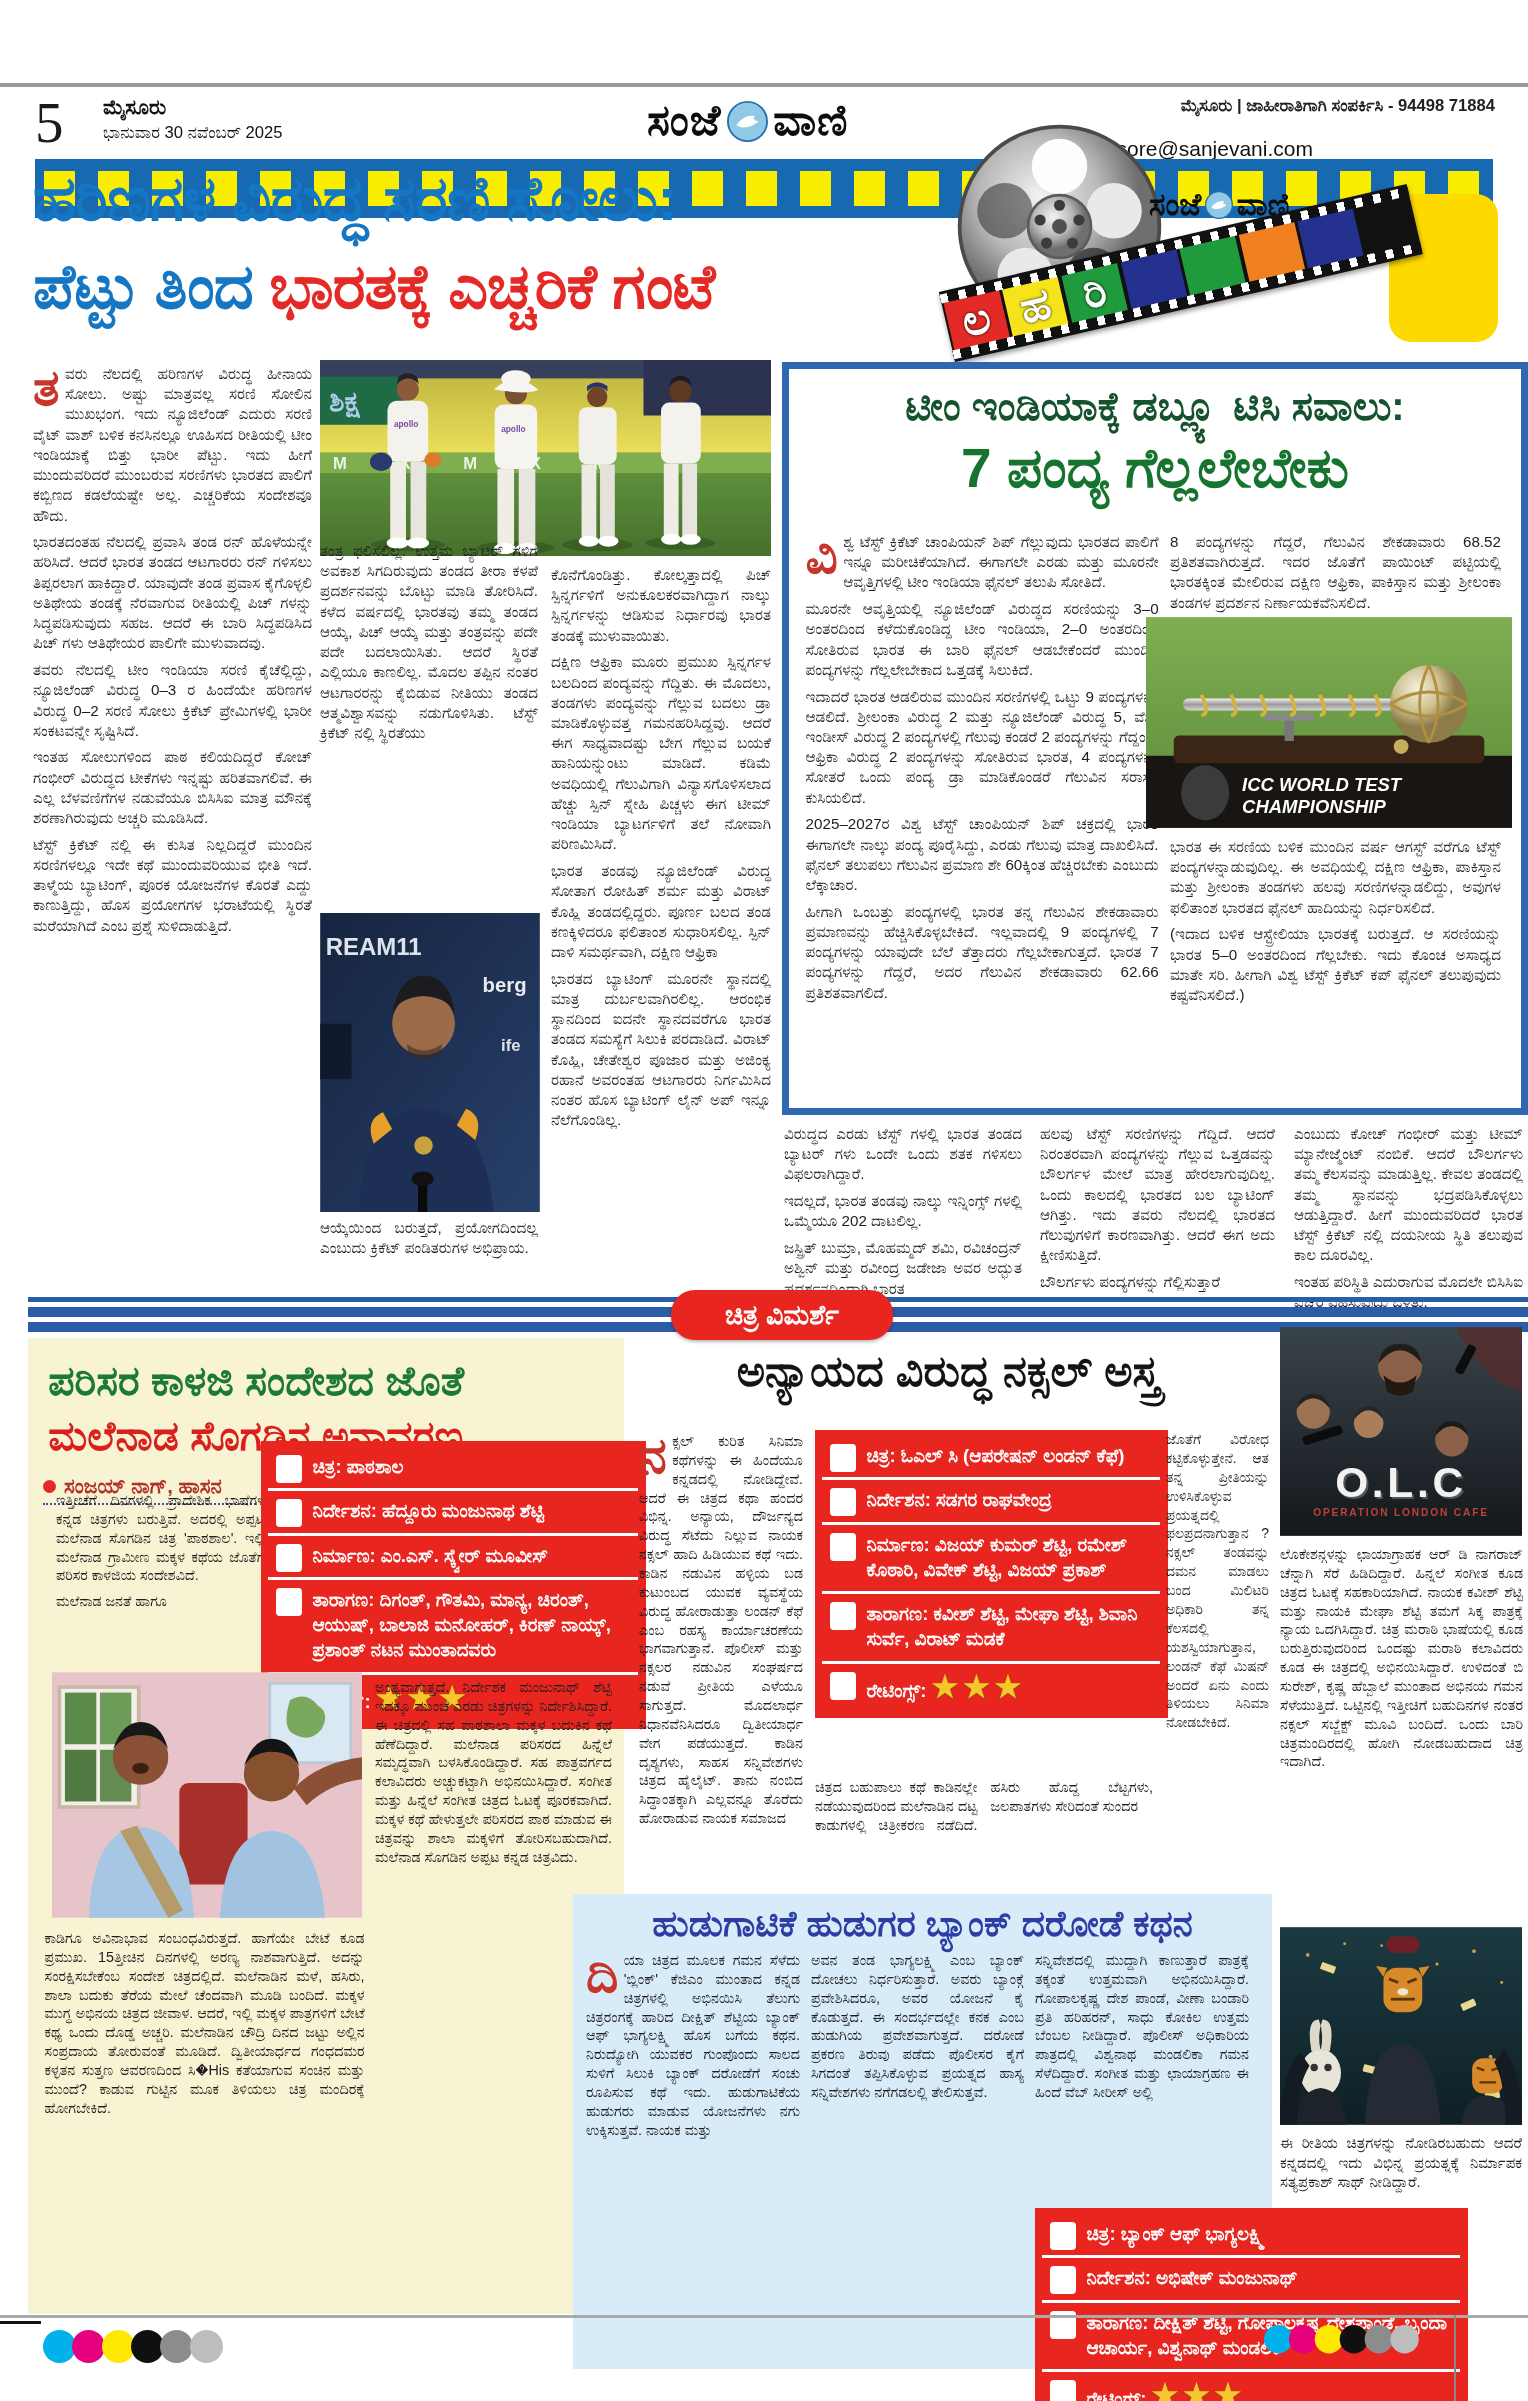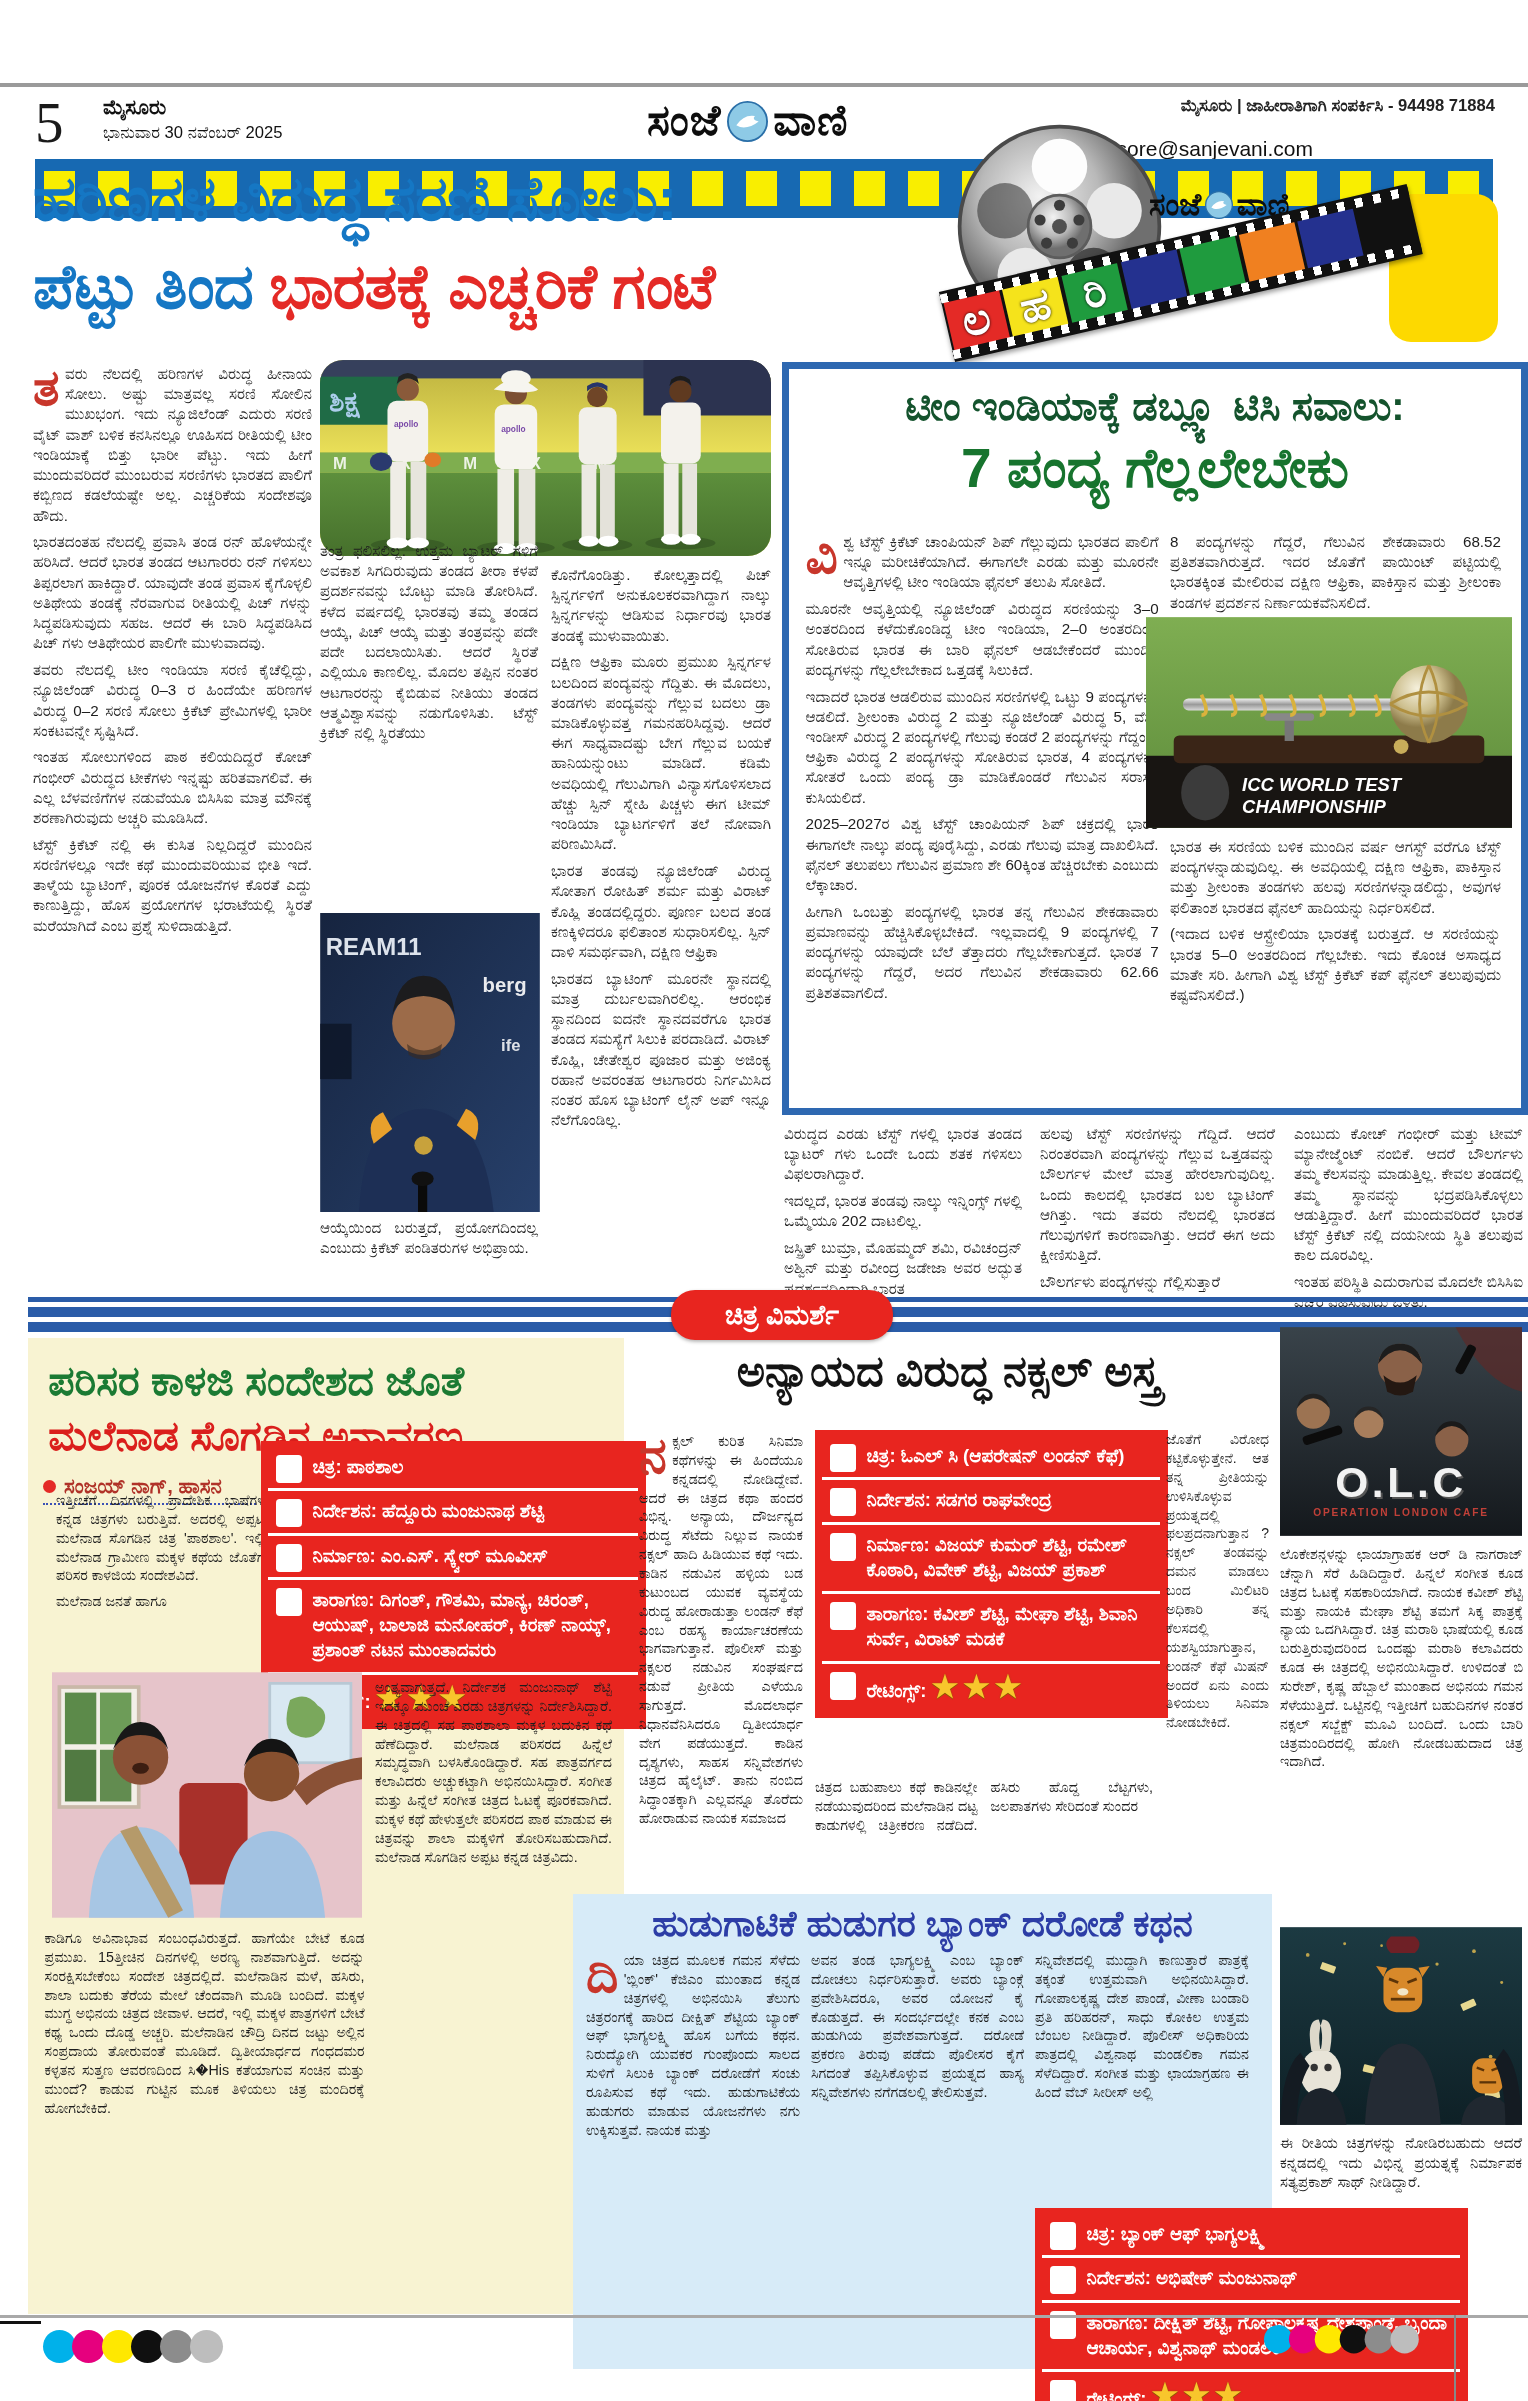--- a/index.html
+++ b/index.html
@@ -154,21 +154,21 @@
   </div>
 
   <div class="abs bt" style="left:33px;top:364px;width:279px;height:893px;">
     <p><span class="dropcap">ತ</span><span>ವರು ನೆಲದಲ್ಲಿ ಹರಿಣಗಳ ವಿರುದ್ಧ ಹೀನಾಯ ಸೋಲು. ಅಷ್ಟು ಮಾತ್ರವಲ್ಲ ಸರಣಿ ಸೋಲಿನ ಮುಖಭಂಗ. ಇದು ನ್ಯೂಜಿಲೆಂಡ್ ಎದುರು ಸರಣಿ ವೈಟ್ ವಾಶ್ ಬಳಿಕ ಕನಸಿನಲ್ಲೂ ಊಹಿಸದ ರೀತಿಯಲ್ಲಿ ಟೀಂ ಇಂಡಿಯಾಕ್ಕೆ ಬಿತ್ತು ಭಾರೀ ಪೆಟ್ಟು. ಇದು ಹೀಗೆ ಮುಂದುವರಿದರೆ ಮುಂಬರುವ ಸರಣಿಗಳು ಭಾರತದ ಪಾಲಿಗೆ ಕಬ್ಬಿಣದ ಕಡಲೆಯಷ್ಟೇ ಅಲ್ಲ. ಎಚ್ಚರಿಕೆಯ ಸಂದೇಶವೂ ಹೌದು.</span></p>
     <p>ಭಾರತದಂತಹ ನೆಲದಲ್ಲಿ ಪ್ರವಾಸಿ ತಂಡ ರನ್ ಹೊಳೆಯನ್ನೇ ಹರಿಸಿದೆ. ಆದರೆ ಭಾರತ ತಂಡದ ಆಟಗಾರರು ರನ್ ಗಳಿಸಲು ತಿಪ್ಪರಲಾಗ ಹಾಕಿದ್ದಾರೆ. ಯಾವುದೇ ತಂಡ ಪ್ರವಾಸ ಕೈಗೊಳ್ಳಲಿ ಅತಿಥೇಯ ತಂಡಕ್ಕೆ ನೆರವಾಗುವ ರೀತಿಯಲ್ಲಿ ಪಿಚ್ ಗಳನ್ನು ಸಿದ್ಧಪಡಿಸುವುದು ಸಹಜ. ಆದರೆ ಈ ಬಾರಿ ಸಿದ್ಧಪಡಿಸಿದ ಪಿಚ್ ಗಳು ಆತಿಥೇಯರ ಪಾಲಿಗೇ ಮುಳುವಾದವು.</p>
     <p>ತವರು ನೆಲದಲ್ಲಿ ಟೀಂ ಇಂಡಿಯಾ ಸರಣಿ ಕೈಚೆಲ್ಲಿದ್ದು, ನ್ಯೂಜಿಲೆಂಡ್ ವಿರುದ್ಧ 0–3 ರ ಹಿಂದೆಯೇ ಹರಿಣಗಳ ವಿರುದ್ಧ 0–2 ಸರಣಿ ಸೋಲು ಕ್ರಿಕೆಟ್ ಪ್ರೇಮಿಗಳಲ್ಲಿ ಭಾರೀ ಸಂಕಟವನ್ನೇ ಸೃಷ್ಟಿಸಿದೆ.</p>
     <p>ಇಂತಹ ಸೋಲುಗಳಿಂದ ಪಾಠ ಕಲಿಯದಿದ್ದರೆ ಕೋಚ್ ಗಂಭೀರ್ ವಿರುದ್ಧದ ಟೀಕೆಗಳು ಇನ್ನಷ್ಟು ಹರಿತವಾಗಲಿವೆ. ಈ ಎಲ್ಲ ಬೆಳವಣಿಗೆಗಳ ನಡುವೆಯೂ ಬಿಸಿಸಿಐ ಮಾತ್ರ ಮೌನಕ್ಕೆ ಶರಣಾಗಿರುವುದು ಅಚ್ಚರಿ ಮೂಡಿಸಿದೆ.</p>
     <p>ಟೆಸ್ಟ್ ಕ್ರಿಕೆಟ್ ನಲ್ಲಿ ಈ ಕುಸಿತ ನಿಲ್ಲದಿದ್ದರೆ ಮುಂದಿನ ಸರಣಿಗಳಲ್ಲೂ ಇದೇ ಕಥೆ ಮುಂದುವರಿಯುವ ಭೀತಿ ಇದೆ. ತಾಳ್ಮೆಯ ಬ್ಯಾಟಿಂಗ್, ಪೂರಕ ಯೋಜನೆಗಳ ಕೊರತೆ ಎದ್ದು ಕಾಣುತ್ತಿದ್ದು, ಹೊಸ ಪ್ರಯೋಗಗಳ ಭರಾಟೆಯಲ್ಲಿ ಸ್ಥಿರತೆ ಮರೆಯಾಗಿದೆ ಎಂಬ ಪ್ರಶ್ನೆ ಸುಳಿದಾಡುತ್ತಿದೆ.</p>
   </div>
 
-  <div class="abs photo" style="left:320px;top:360px;width:451px;height:196px;border-radius:23px;">
+  <div class="abs photo" style="left:320px;top:360px;width:451px;height:196px;">
     <svg viewBox="0 0 488 212" width="451" height="196">
       <rect width="488" height="212" fill="#d8ce52"></rect>
       <rect width="488" height="34" fill="#36405c"></rect>
       <rect y="20" width="488" height="80" fill="#e3d84e"></rect>
       <rect y="20" width="488" height="80" fill="url(#seats)" opacity=".35"></rect>
       <defs>
         <linearGradient id="seats" x1="0" y1="0" x2="0" y2="1">
             <stop offset="0%" stop-color="#8d8230"></stop>
             <stop offset="100%" stop-color="#f5ec6a"></stop>
           </linearGradient>

